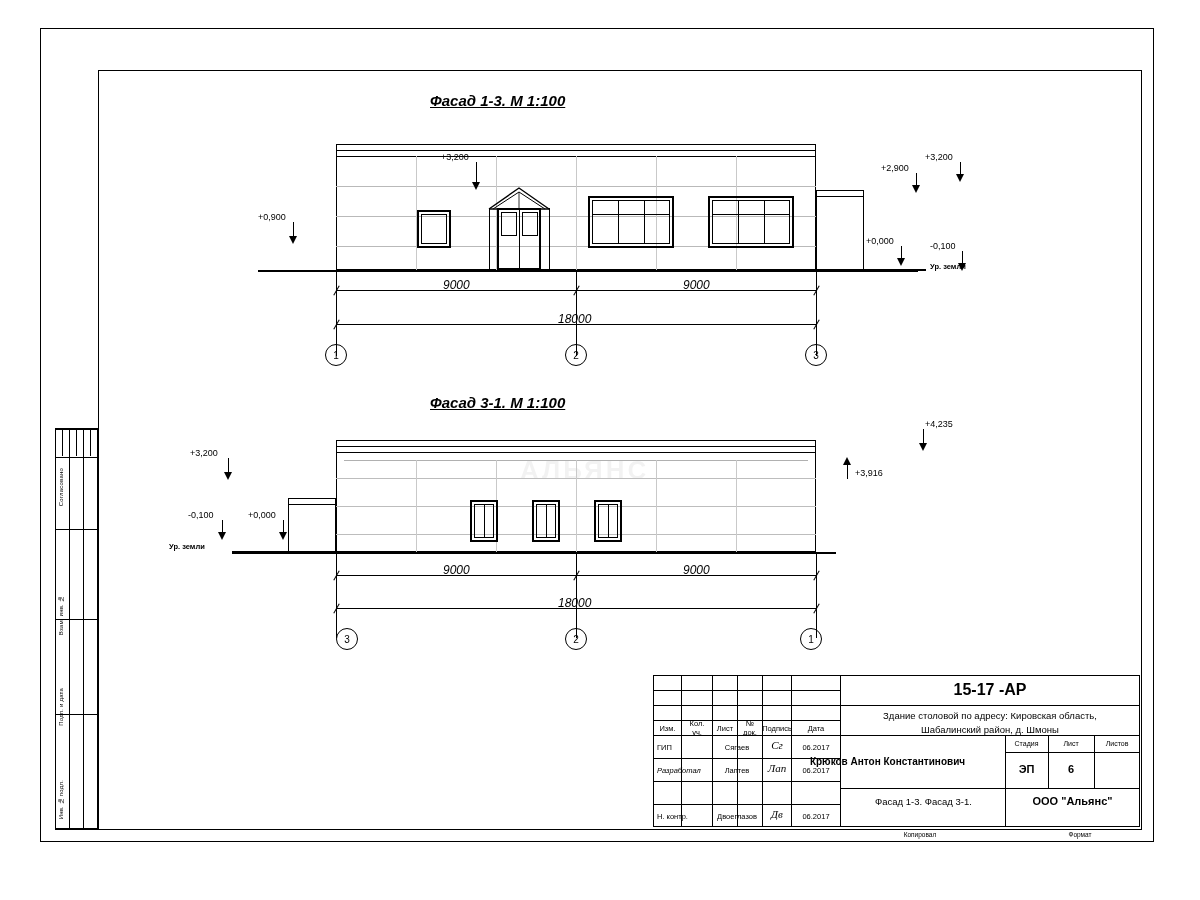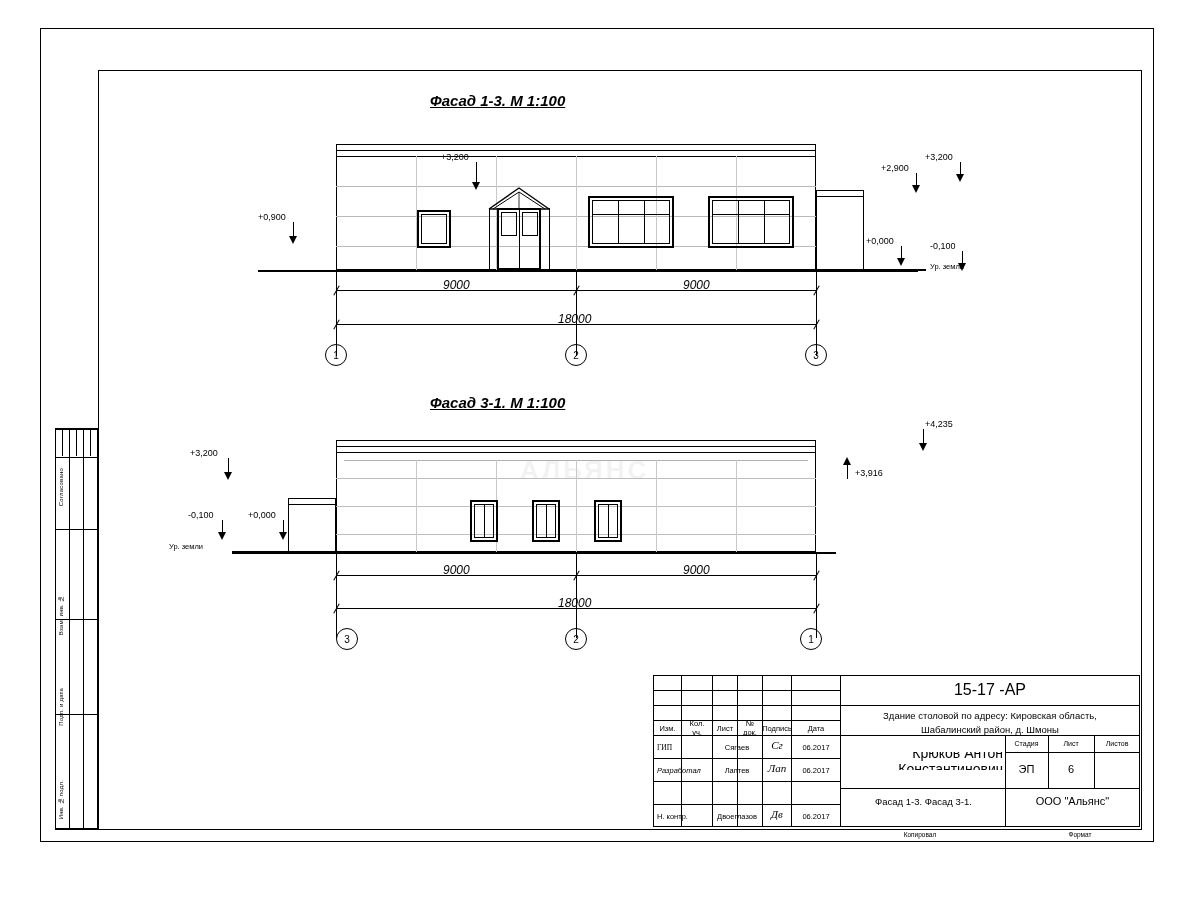--- a/index.html
+++ b/index.html
@@ -40,21 +40,21 @@
   
   .mark-down{position:absolute;width:0;height:0;border-left:4px solid transparent;border-right:4px solid transparent;border-top:8px solid #000;}
   .mark-up{position:absolute;width:0;height:0;border-left:4px solid transparent;border-right:4px solid transparent;border-bottom:8px solid #000;}
 
   
   .tick{position:absolute;width:11px;height:0;border-top:1px solid #000;transform:rotate(-60deg);}
 
   
   .tb{position:absolute;border:1px solid #000;box-sizing:border-box;}
   .tb-cell{position:absolute;box-sizing:border-box;font-size:7.5px;display:flex;align-items:center;justify-content:center;text-align:center;padding:0 2px;overflow:hidden;}
-  .bold{font-weight:normal;text-align:right;}
+  .bold{font-weight:bold;}
   .sign{font-family:"Liberation Serif", serif;font-style:italic;font-size:11px;}
 
   .wm{position:absolute;font-size:26px;color:rgba(0,0,0,0.05);font-weight:bold;letter-spacing:3px;}
 </style>
 </head>
 <body>
 
 <div class="sheet">
 
   <div class="frame-outer"></div>
@@ -292,41 +292,41 @@
     <div class="ln vl" style="left:1005px;top:735px;height:92px;"></div>
     <div class="ln hl" style="left:1005px;top:752px;width:135px;"></div>
     <div class="ln vl" style="left:1048px;top:735px;height:53px;"></div>
     <div class="ln vl" style="left:1094px;top:735px;height:53px;"></div>
 
     <div class="tb-cell bold" style="left:840px;top:675px;width:300px;height:30px;font-size:16px;">15-17 -АР</div>
 
     <div class="tb-cell" style="left:842px;top:708px;width:296px;height:14px;font-size:9.5px;">Здание столовой по адресу: Кировская область,</div>
     <div class="tb-cell" style="left:842px;top:722px;width:296px;height:14px;font-size:9.5px;">Шабалинский район, д. Шмоны</div>
 
-    <div class="tb-cell bold" style="left:842px;top:752px;width:163px;height:18px;font-size:14px;">Крюков Антон Константинович</div>
+    <div class="tb-cell bold" style="left:806px;top:752px;width:163px;height:18px;font-size:10px;">Крюков Антон Константинович</div>
 
     <div class="tb-cell" style="left:842px;top:792px;width:163px;height:18px;font-size:9.5px;">Фасад 1-3. Фасад 3-1.</div>
 
     <div class="tb-cell bold" style="left:1007px;top:792px;width:131px;height:18px;font-size:11px;">ООО "Альянс"</div>
 
     <div class="tb-cell" style="left:1006px;top:736px;width:41px;height:15px;font-size:7px;">Стадия</div>
     <div class="tb-cell" style="left:1049px;top:736px;width:44px;height:15px;font-size:7px;">Лист</div>
     <div class="tb-cell" style="left:1095px;top:736px;width:44px;height:15px;font-size:7px;">Листов</div>
     <div class="tb-cell bold" style="left:1006px;top:756px;width:41px;height:26px;font-size:11px;">ЭП</div>
     <div class="tb-cell bold" style="left:1049px;top:756px;width:44px;height:26px;font-size:11px;">6</div>
     <div class="tb-cell bold" style="left:1095px;top:756px;width:44px;height:26px;font-size:11px;"></div>
 
     <div class="tb-cell" style="left:654px;top:721px;width:27px;height:14px;">Изм.</div>
     <div class="tb-cell" style="left:682px;top:721px;width:30px;height:14px;">Кол. уч.</div>
     <div class="tb-cell" style="left:713px;top:721px;width:24px;height:14px;">Лист</div>
     <div class="tb-cell" style="left:738px;top:721px;width:24px;height:14px;">№ док.</div>
     <div class="tb-cell" style="left:763px;top:721px;width:28px;height:14px;">Подпись</div>
     <div class="tb-cell" style="left:792px;top:721px;width:48px;height:14px;">Дата</div>
 
-    <div class="tb-cell" style="left:654px;top:738px;width:56px;height:18px;justify-content:flex-start;padding-left:3px;font-family:Liberation Serif, serif;">ГИП</div>
+    <div class="tb-cell" style="left:654px;top:738px;width:56px;height:18px;justify-content:flex-start;padding-left:3px;">ГИП</div>
     <div class="tb-cell" style="left:713px;top:738px;width:48px;height:18px;">Сягаев</div>
     <div class="tb-cell sign" style="left:763px;top:736px;width:28px;height:18px;text-align:center;">Сг</div>
     <div class="tb-cell" style="left:792px;top:738px;width:48px;height:18px;">06.2017</div>
 
     <div class="tb-cell" style="left:654px;top:761px;width:56px;height:18px;justify-content:flex-start;padding-left:3px;font-style:italic;">Разработал</div>
     <div class="tb-cell" style="left:713px;top:761px;width:48px;height:18px;">Лаптев</div>
     <div class="tb-cell sign" style="left:763px;top:759px;width:28px;height:18px;">Лап</div>
     <div class="tb-cell" style="left:792px;top:761px;width:48px;height:18px;">06.2017</div>
 
     <div class="tb-cell" style="left:654px;top:784px;width:56px;height:18px;justify-content:flex-start;padding-left:3px;"></div>

